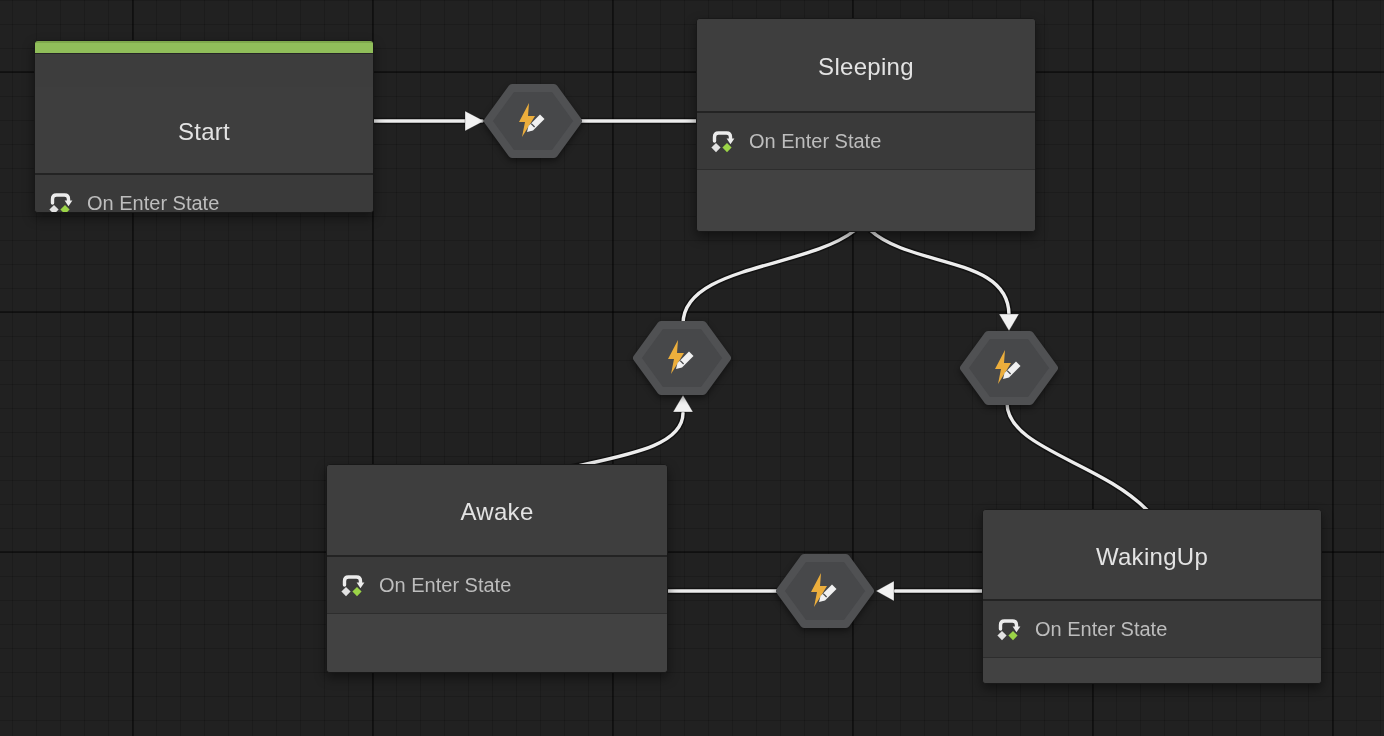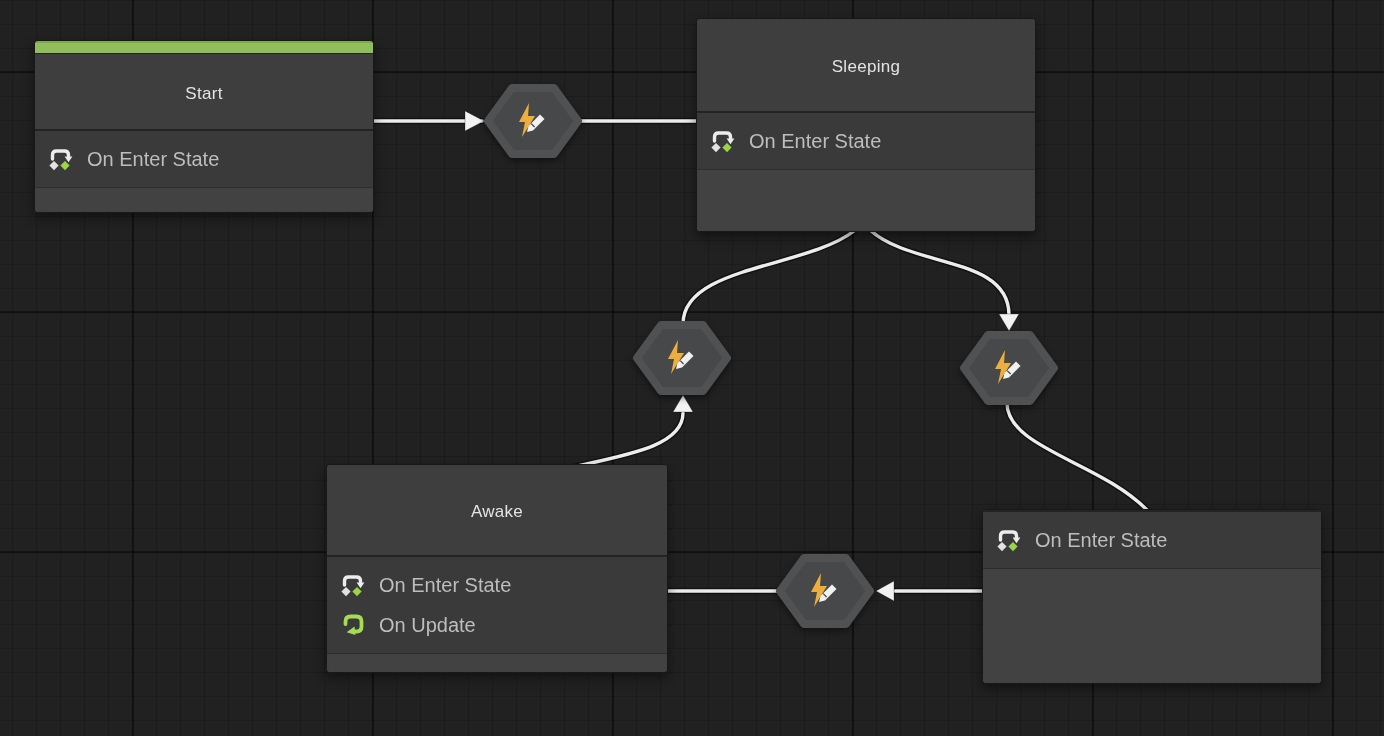--- a/index.html
+++ b/index.html
@@ -27,21 +27,21 @@
     position:absolute;z-index:2;
     display:flex;flex-direction:column;
     background:#3d3d3d;
     border:1px solid #181818;border-radius:4px;
     box-shadow:0 5px 12px rgba(0,0,0,0.45);
     overflow:hidden;box-sizing:border-box;
   }
   .start-bar{height:12px;flex:0 0 12px;background:linear-gradient(#7fa94d 0 2px,#90be5a 2px);border-bottom:1px solid #262626;}
   .node-title{
     flex:0 0 auto;display:flex;align-items:center;justify-content:center;
-    color:#e3e3e3;font-size:17px;letter-spacing:0.3px;background:#3e3e3e;padding-top:4px;box-sizing:border-box;
+    color:#e3e3e3;font-size:24px;letter-spacing:0.3px;background:#3e3e3e;padding-top:4px;box-sizing:border-box;
   }
   .node-rows{
     flex:0 0 auto;background:#3a3a3a;border-top:2px solid #232323;
     padding:8px 0;display:flex;flex-direction:column;
   }
   .event-row{display:flex;align-items:center;height:40px;padding-left:13px;gap:13px;}
   .event-label{color:#bdbdbd;font-size:20px;}
   .event-icon{width:26px;height:26px;flex:0 0 26px;display:flex;}
   .node-footer{flex:1 1 auto;background:#424242;border-top:1px solid #2d2d2d;}
 
@@ -95,21 +95,21 @@
 
     <g>
       <path class="edge-halo" d="M982,591 L895,591"></path>
       <path class="edge" d="M982,591 L895,591"></path>
       <polygon class="arrowhead" points="894,581 894,601 876,591"></polygon>
     </g>
   </svg>
 
   <div class="state-node" style="left:34px;top:40px;width:340px;height:173px;">
     <div class="start-bar"></div>
-    <div class="node-title" style="height:75px;">Start</div>
+    <div class="node-title" style="height:86px;margin-top:33px;">Start</div>
     <div class="node-rows">
       <div class="event-row">
         <span class="event-icon">
           <svg viewBox="0 0 26 26" width="26" height="26">
             <path d="M4.5 13 L4.5 9 Q4.5 5 8.5 5 L16.5 5 Q20.5 5 20.5 9 L20.5 10.5" fill="none" stroke="#ececec" stroke-width="3.4" stroke-linecap="round"></path>
             <polygon points="16.6,10.5 24.4,10.5 20.5,16.2" fill="#ececec"></polygon>
             <polygon points="6,15 10.6,19.6 6,24.2 1.4,19.6" fill="#e2e2e2"></polygon>
             <polygon points="17,15 21.6,19.6 17,24.2 12.4,19.6" fill="#9bd447"></polygon>
           </svg>
         </span>
@@ -144,34 +144,26 @@
         <span class="event-icon">
           <svg viewBox="0 0 26 26" width="26" height="26">
             <path d="M4.5 13 L4.5 9 Q4.5 5 8.5 5 L16.5 5 Q20.5 5 20.5 9 L20.5 10.5" fill="none" stroke="#ececec" stroke-width="3.4" stroke-linecap="round"></path>
             <polygon points="16.6,10.5 24.4,10.5 20.5,16.2" fill="#ececec"></polygon>
             <polygon points="6,15 10.6,19.6 6,24.2 1.4,19.6" fill="#e2e2e2"></polygon>
             <polygon points="17,15 21.6,19.6 17,24.2 12.4,19.6" fill="#9bd447"></polygon>
           </svg>
         </span>
         <span class="event-label">On Enter State</span>
       </div>
-      <div class="event-row">
-        <span class="event-icon">
-          <svg viewBox="0 0 26 26" width="26" height="26">
-            <path d="M5.5 12 L5.5 9.5 Q5.5 4.5 10.5 4.5 L16.5 4.5 Q21.5 4.5 21.5 9.5 L21.5 14.5 Q21.5 19.5 16.5 19.5 L13.5 19.5" fill="none" stroke="#a4dc55" stroke-width="3.8" stroke-linecap="round"></path>
-            <polygon points="14.6,14.6 15.4,23 6.6,20.2" fill="#a4dc55"></polygon>
-          </svg>
-        </span>
-        <span class="event-label">On Update</span>
-      </div>
     </div>
     <div class="node-footer"></div>
   </div>
 
   <div class="state-node" style="left:982px;top:509px;width:340px;height:175px;">
+    <div class="node-title" style="height:89px;">WakingUp</div>
     <div class="node-rows">
       <div class="event-row">
         <span class="event-icon">
           <svg viewBox="0 0 26 26" width="26" height="26">
             <path d="M4.5 13 L4.5 9 Q4.5 5 8.5 5 L16.5 5 Q20.5 5 20.5 9 L20.5 10.5" fill="none" stroke="#ececec" stroke-width="3.4" stroke-linecap="round"></path>
             <polygon points="16.6,10.5 24.4,10.5 20.5,16.2" fill="#ececec"></polygon>
             <polygon points="6,15 10.6,19.6 6,24.2 1.4,19.6" fill="#e2e2e2"></polygon>
             <polygon points="17,15 21.6,19.6 17,24.2 12.4,19.6" fill="#9bd447"></polygon>
           </svg>
         </span>

